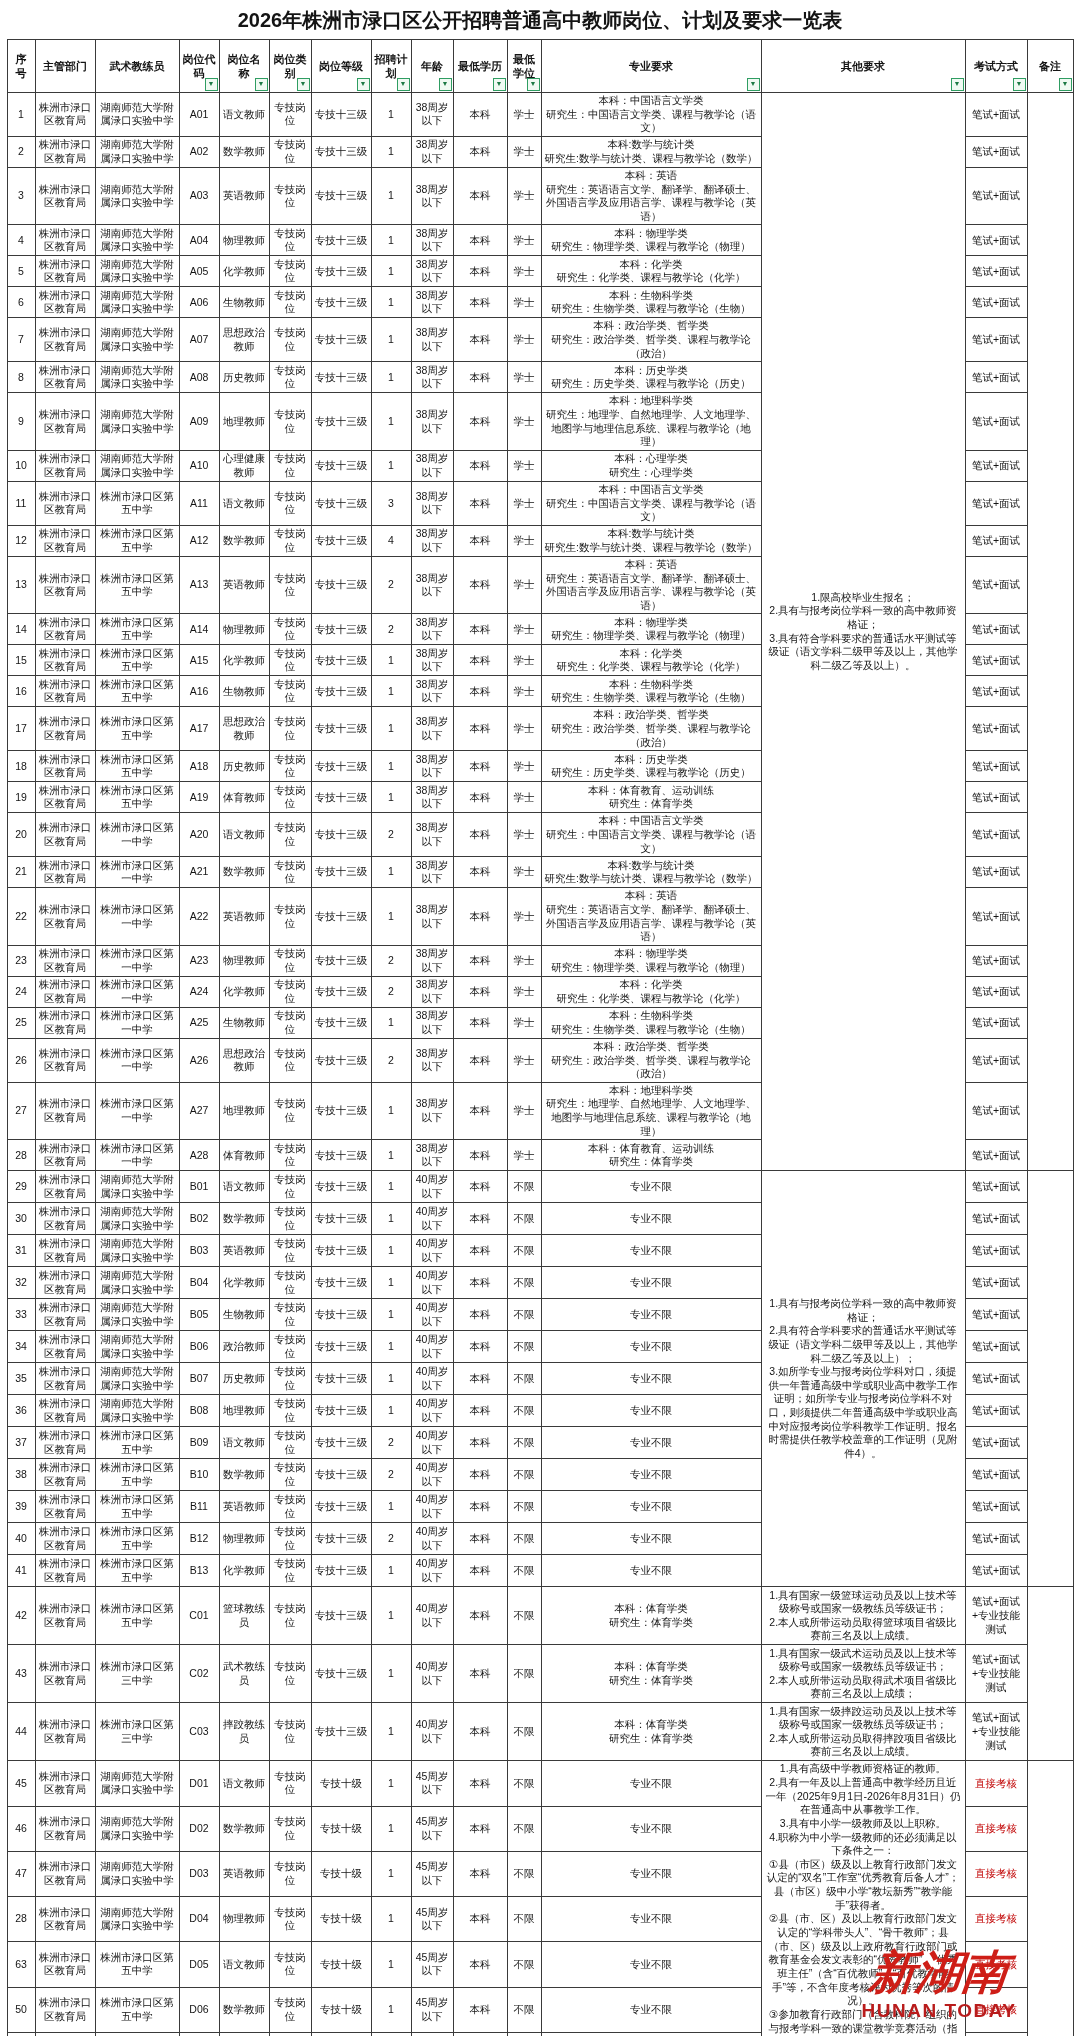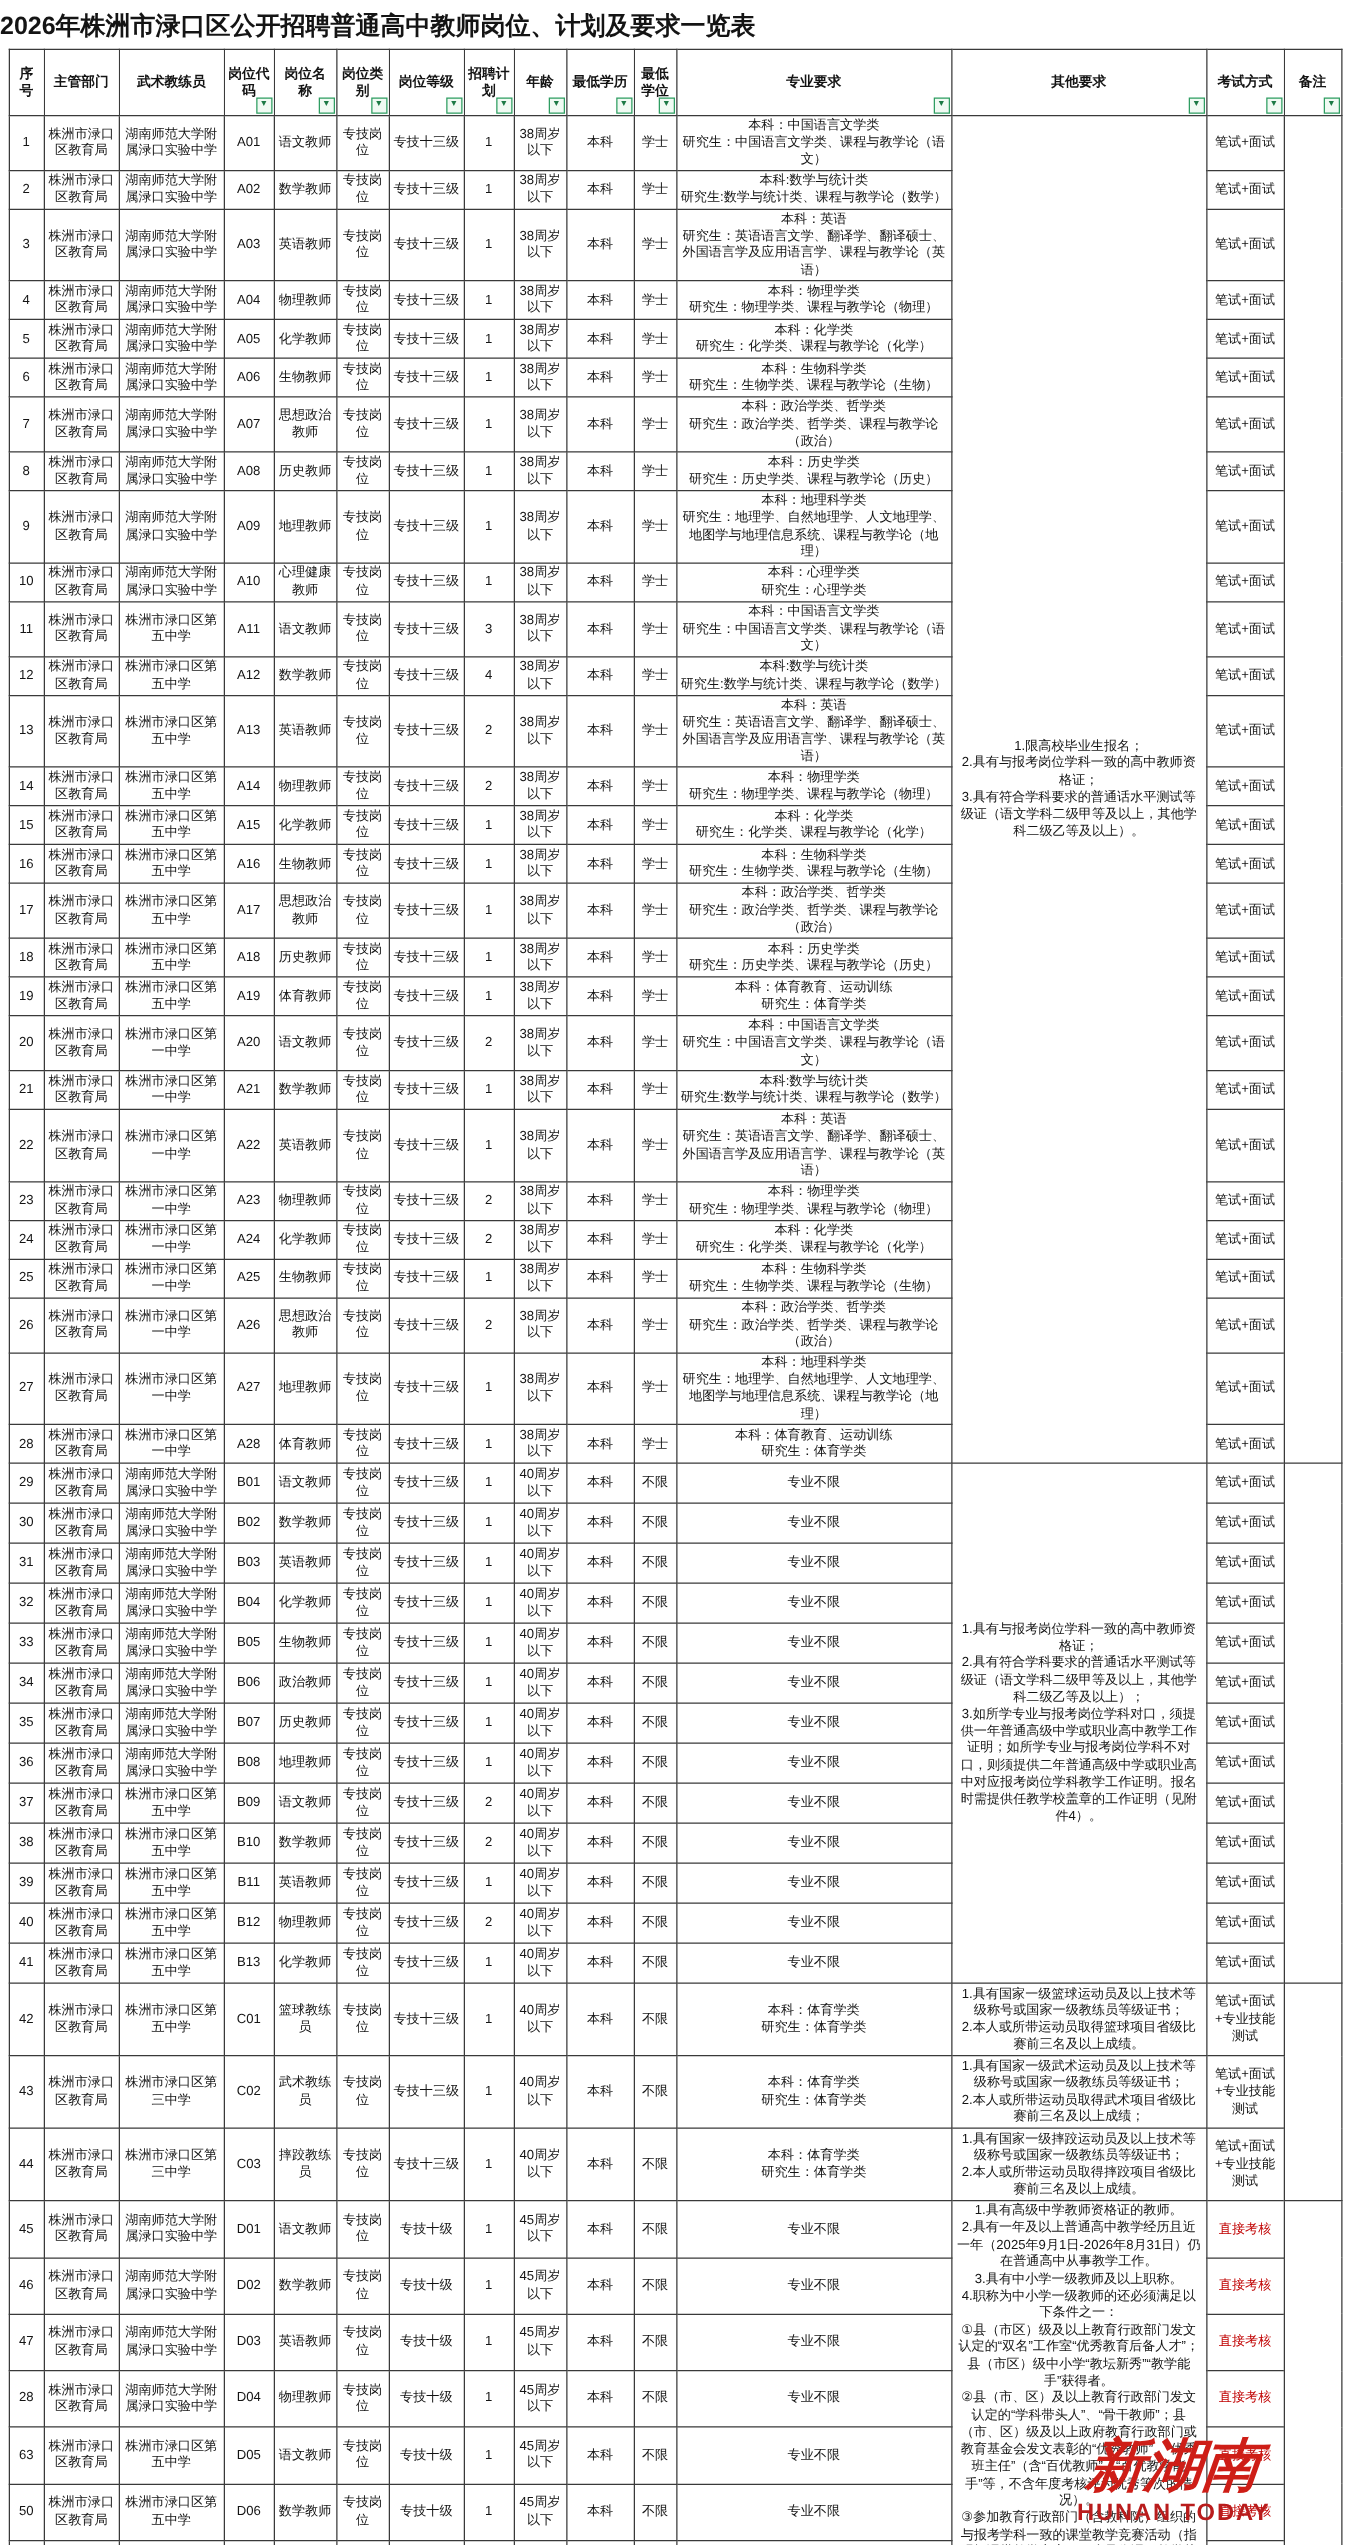--- a/index.html
+++ b/index.html
@@ -1,18 +1,18 @@
 <!DOCTYPE html>
 <html><head>
 <meta charset="utf-8">
 <style>
   html,body{margin:0;padding:0;background:#ffffff;}
   .page{width:1080px;height:2036px;background:#fff;position:relative;overflow:hidden;
         font-family:"Liberation Sans","DejaVu Sans",sans-serif;color:#141414;}
-  .title{text-align:left;font-size:20px;font-weight:bold;margin:0;padding:7px 0 5px;}
+  .title{text-align:center;font-size:20px;font-weight:bold;margin:0;padding:7px 0 5px;}
   table.sheet{border-collapse:collapse;table-layout:fixed;width:1066px;margin:0 auto;}
   table.sheet th, table.sheet td{
     border:1px solid #3a3a3a;padding:1px 3px;font-size:10.5px;line-height:1.3;
     text-align:center;vertical-align:middle;word-break:break-all;overflow:hidden;}
   table.sheet th{font-weight:bold;font-size:11px;height:50px;position:relative;background:#fff;}
   td.align-left{text-align:left;margin-top:10px;}
   .filter-box{position:absolute;right:1px;bottom:1px;width:11px;height:11px;
     border:1px solid #2f9d62;background:#f0faf3;color:#1c7a45;font-size:7px;
     line-height:10px;text-align:center;}
   .exam-red{color:#c00000;font-weight:normal;}

